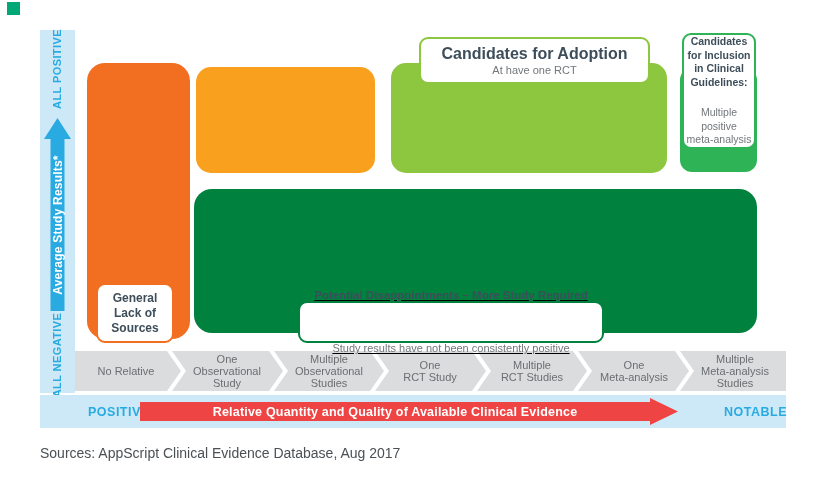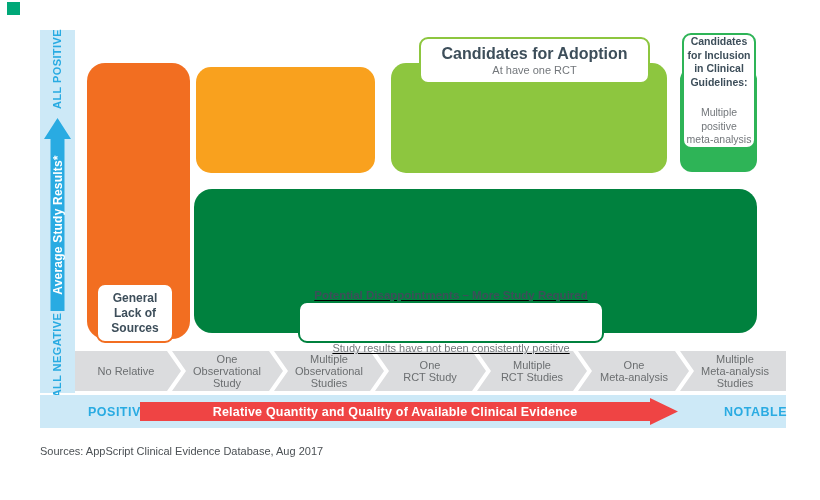--- a/index.html
+++ b/index.html
@@ -85,21 +85,21 @@
   #x-right-label { left:712px;margin-left:12px; }
   #x-arrow {
     position:absolute; left:140px; top:398px; width:538px; height:27px; background:#ef4444; z-index:2;
     clip-path:polygon(0 4px, calc(100% - 28px) 4px, calc(100% - 28px) 0, 100% 50%,
                       calc(100% - 28px) 100%, calc(100% - 28px) calc(100% - 4px), 0 calc(100% - 4px));
     display:flex; align-items:center; justify-content:center; padding-right:28px;
   }
   #x-arrow .al { color:#ffffff; font-weight:bold; font-size:12.5px; letter-spacing:.2px; }
 
   
-  #footer { position:absolute; left:40px; top:443px; font-size:11px; line-height:1.55; color:#4B5054; }
+  #footer { position:absolute; left:40px; top:443px; font-size:14px; line-height:1.55; color:#4B5054; }
 </style>
 </head>
 <body>
 
 <div id="stage">
 
   <div id="corner-mark"></div>
 
   <div id="y-band"></div>
   <div id="y-arrow"></div>

